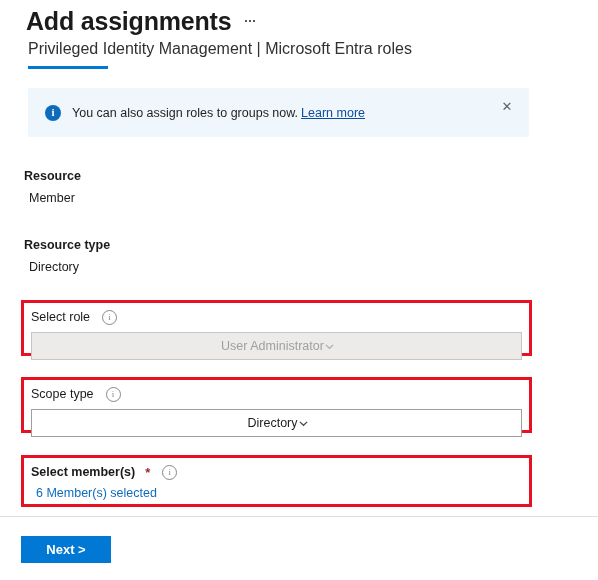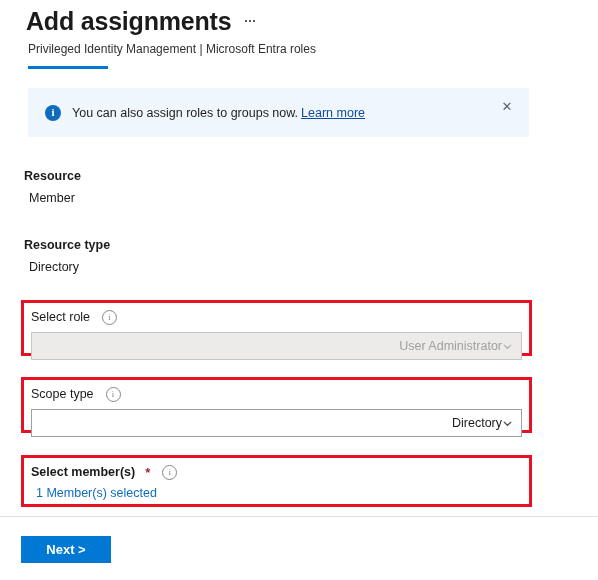--- a/index.html
+++ b/index.html
@@ -41,21 +41,21 @@
     margin-top: 14px;
     cursor: pointer;
   }
   .ellipsis-btn span.dot {
     width: 2px;
     height: 2px;
     background: #55585c;
     display: block;
   }
   .subtitle {
-    font-size: 12px;
+    font-size: 16px;
     color: #323130;
     margin: 5px 0 0 2px;
     line-height: 16px;
   }
   .tab-underline-wrap {
     margin: 9px 0 0 2px;
     height: 4px;
   }
   .tab-underline {
     width: 80px;
@@ -186,21 +186,21 @@
 
   
   .combo {
     margin-top: 6px;
     height: 28px;
     box-sizing: border-box;
     border: 1px solid #a19f9d;
     background: #ffffff;
     display: flex;
     align-items: center;
-    justify-content: flex-end;
+    justify-content: center;
     padding: 0 8px 0 11px;
     font-size: 12.5px;
     color: #1b1b1b;
     cursor: pointer;
   }
   .combo.disabled {
     background: #edebe9;
     border-color: #c8c6c4;
     color: #a19f9d;
     cursor: default;
@@ -338,20 +338,20 @@
       </svg>
   </div>
 </div>
 
 <div class="hl-box" style="top:455px; height:52px;">
   <div class="field-label-row">
     <span class="field-label bold">Select member(s)</span>
     <span class="req-star">*</span>
     <span class="info-icon-sm">i</span>
   </div>
-  <a class="member-link">1 Member(s) selected</a>
+  <a class="member-link">6 Member(s) selected</a>
 </div>
 
 <div class="footer-divider"></div>
 <div class="footer">
   <button class="btn-primary">Next &gt;</button>
   <button class="btn-secondary">Cancel</button>
 </div>
 
 </body></html>

